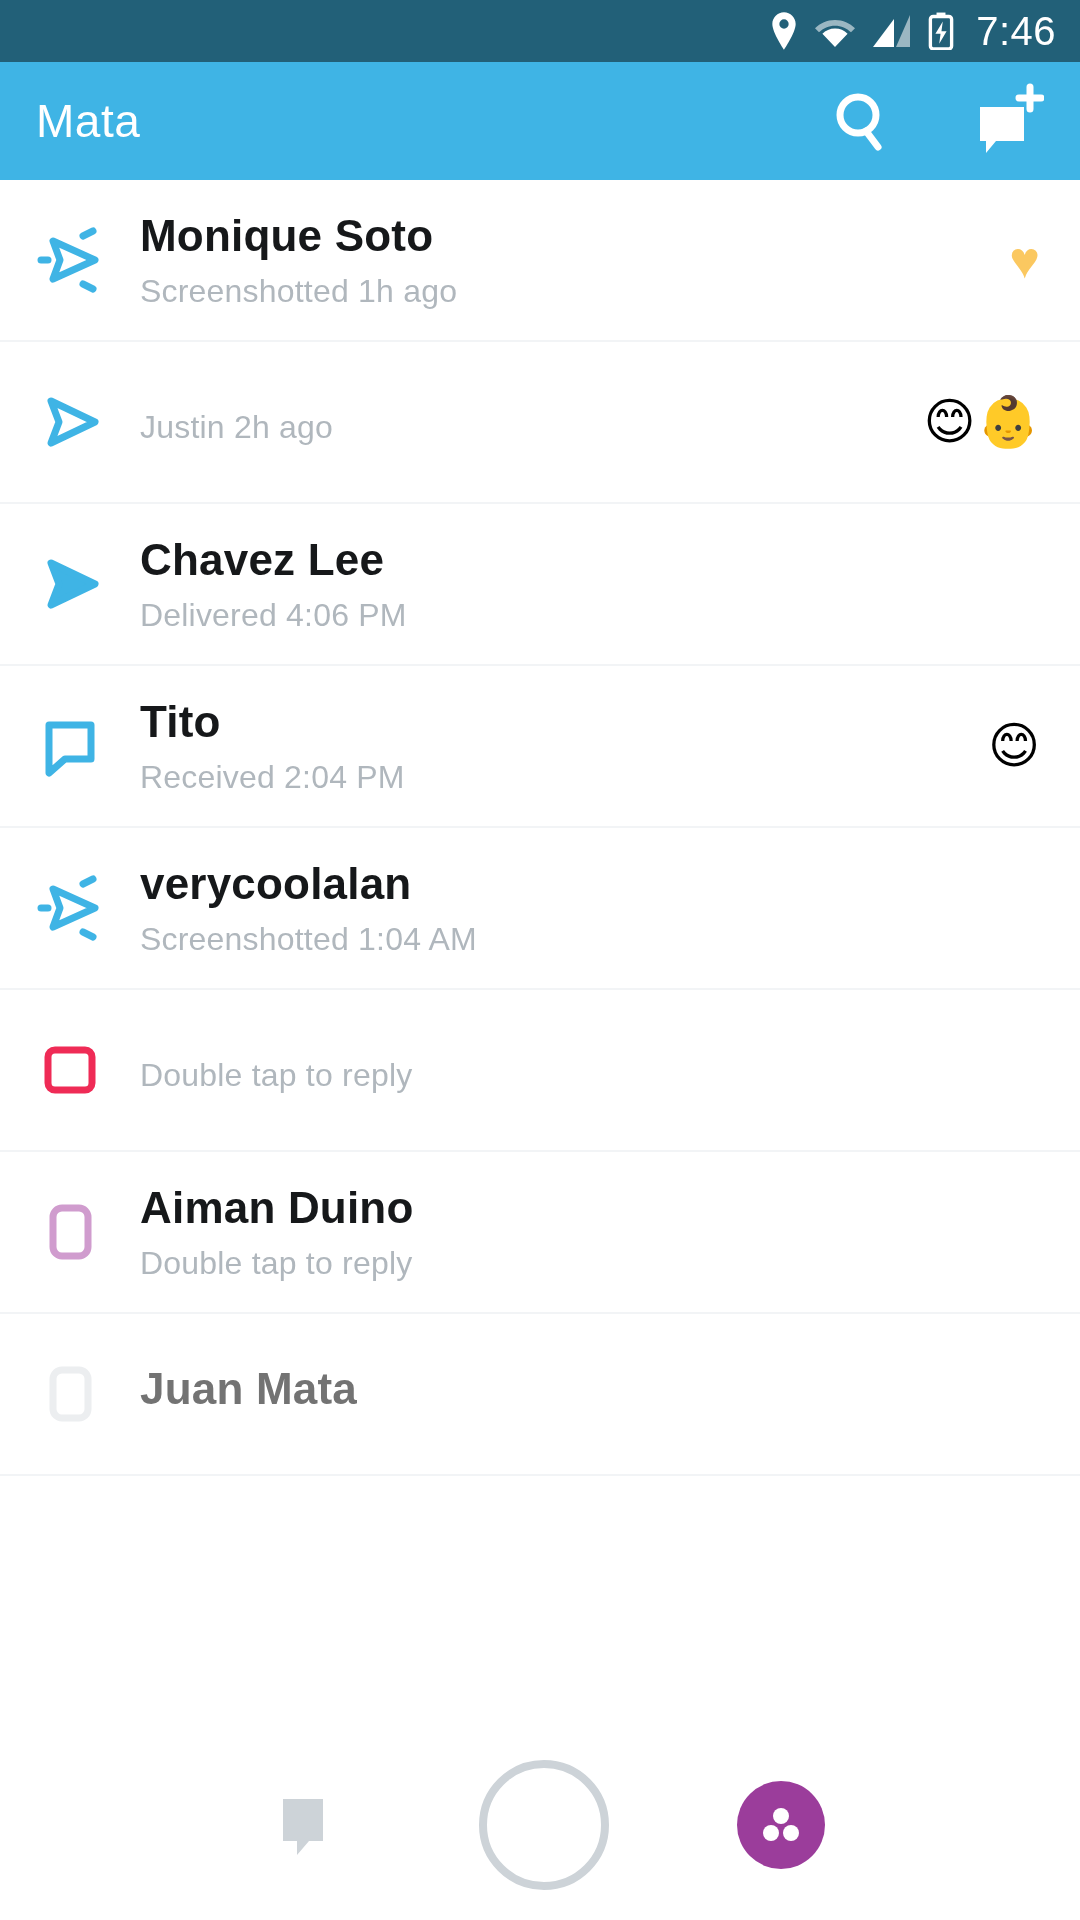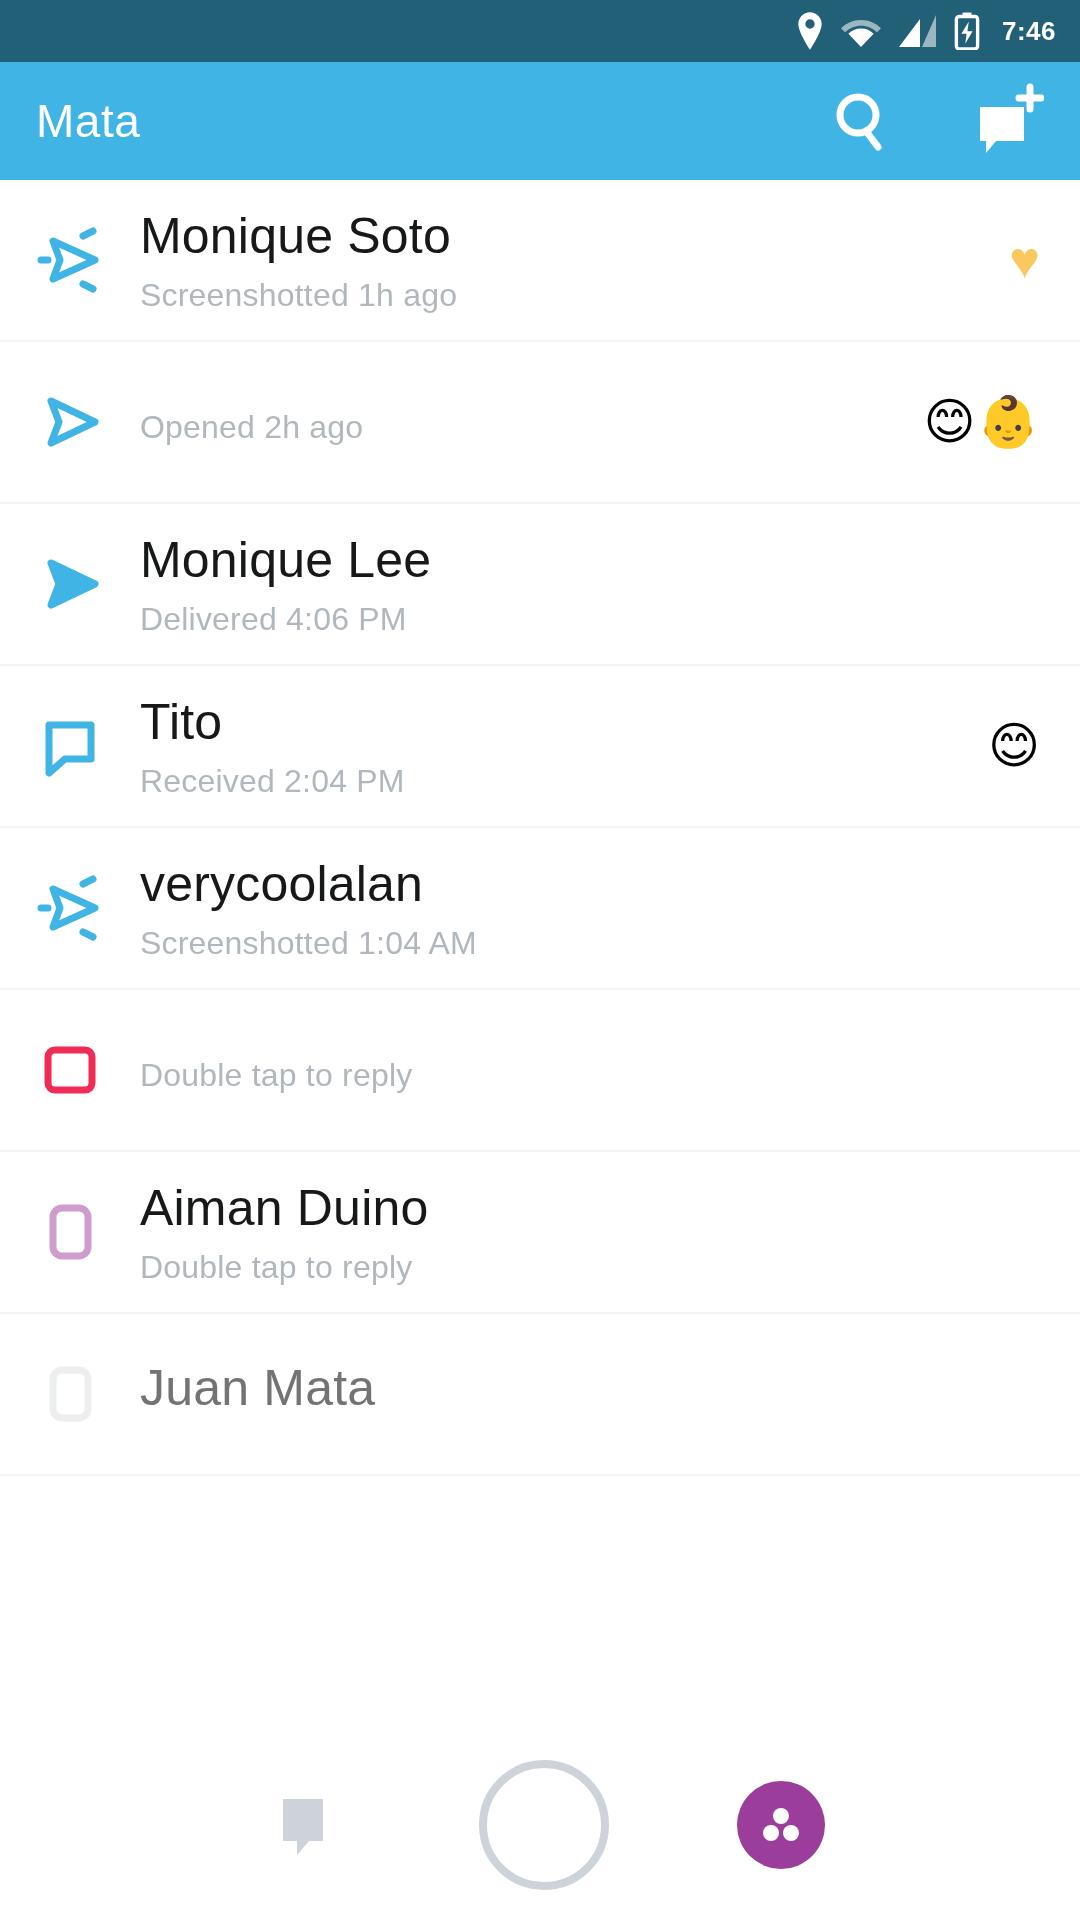--- a/index.html
+++ b/index.html
@@ -16,22 +16,22 @@
     background:#226078;
     display:flex;
     align-items:center;
     justify-content:flex-end;
     padding-right:24px;
     gap:16px;
   }
   .sb-icon { display:flex; align-items:center; }
   .sb-time {
     color:#ffffff;
-    font-size:26px;
-    font-weight:700;
+    font-size:40px;
+    font-weight:400;
     letter-spacing:0.5px;
     margin-left:6px;
   }
 
   
   .header {
     height:118px;
     background:#3fb4e5;
     display:flex;
     align-items:center;
@@ -59,23 +59,23 @@
   }
   .row-icon {
     width:96px;
     min-width:96px;
     display:flex;
     align-items:center;
     justify-content:center;
   }
   .row-text { flex:1; padding-left:22px; }
   .row-name {
-    font-size:50px;
+    font-size:44px;
     color:#16181a;
-    font-weight:400;
+    font-weight:700;
     line-height:1.18;
     letter-spacing:0.2px;
   }
   .row-sub {
     font-size:32px;
     color:#b0b7bd;
     font-weight:400;
     margin-top:11px;
     letter-spacing:0.2px;
   }
@@ -187,36 +187,36 @@
     </div>
   </div>
 
   <div class="row">
     <span class="row-icon">
       <svg width="74" height="74" viewBox="0 0 74 74">
         <path d="M18 16 L62 37 L18 58 L26 37 Z" fill="none" stroke="#3fb4e5" stroke-width="7" stroke-linejoin="round"></path>
       </svg>
     </span>
     <div class="row-text">
-      <div class="row-sub">Opened 2h ago</div>
+      <div class="row-sub">Justin 2h ago</div>
     </div>
     <div class="row-react">
       <span class="emoji">😊</span>
       <span class="emoji">👶</span>
     </div>
   </div>
 
   <div class="row">
     <span class="row-icon">
       <svg width="74" height="74" viewBox="0 0 74 74">
         <path d="M18 16 L62 37 L18 58 L26 37 Z" fill="#3fb4e5" stroke="#3fb4e5" stroke-width="7" stroke-linejoin="round"></path>
       </svg>
     </span>
     <div class="row-text">
-      <div class="row-name">Monique Lee</div>
+      <div class="row-name">Chavez Lee</div>
       <div class="row-sub">Delivered 4:06 PM</div>
     </div>
     <div class="row-react"></div>
   </div>
 
   <div class="row">
     <span class="row-icon">
       <svg width="74" height="74" viewBox="0 0 74 74">
         <path d="M16 16 h42 v34 h-26 l-16 14 z" fill="none" stroke="#3fb4e5" stroke-width="7" stroke-linejoin="round"></path>
       </svg>

